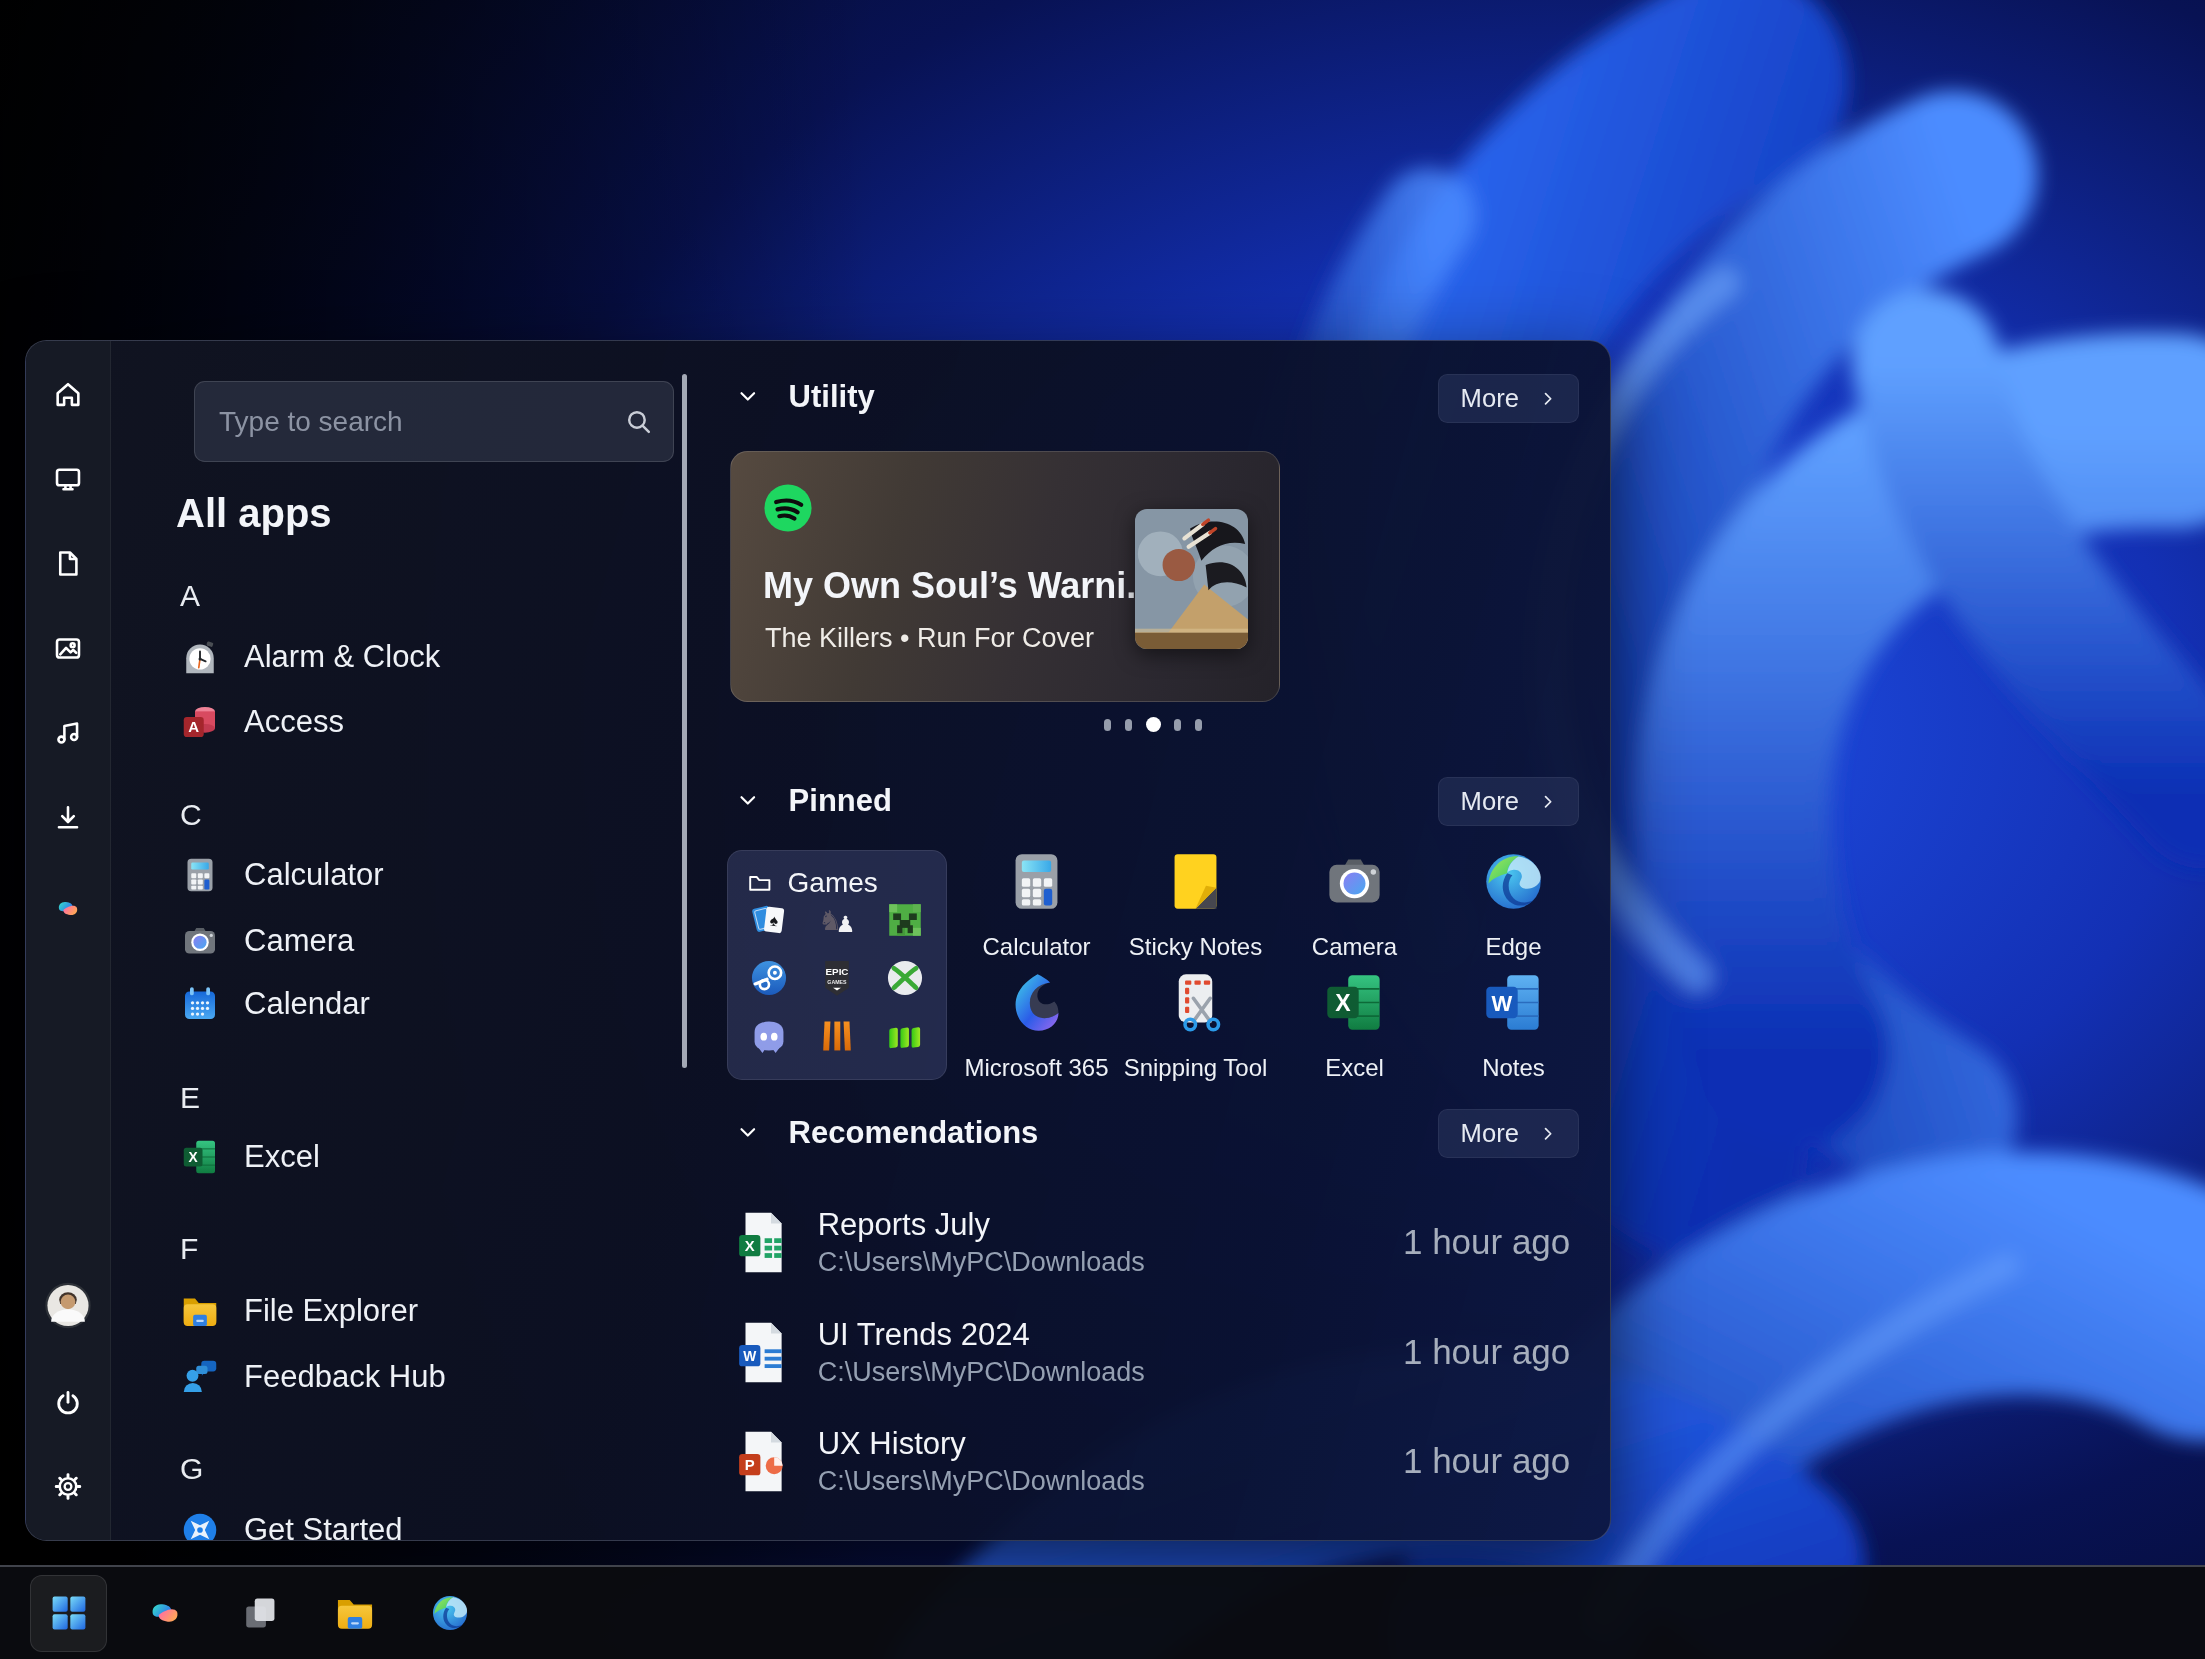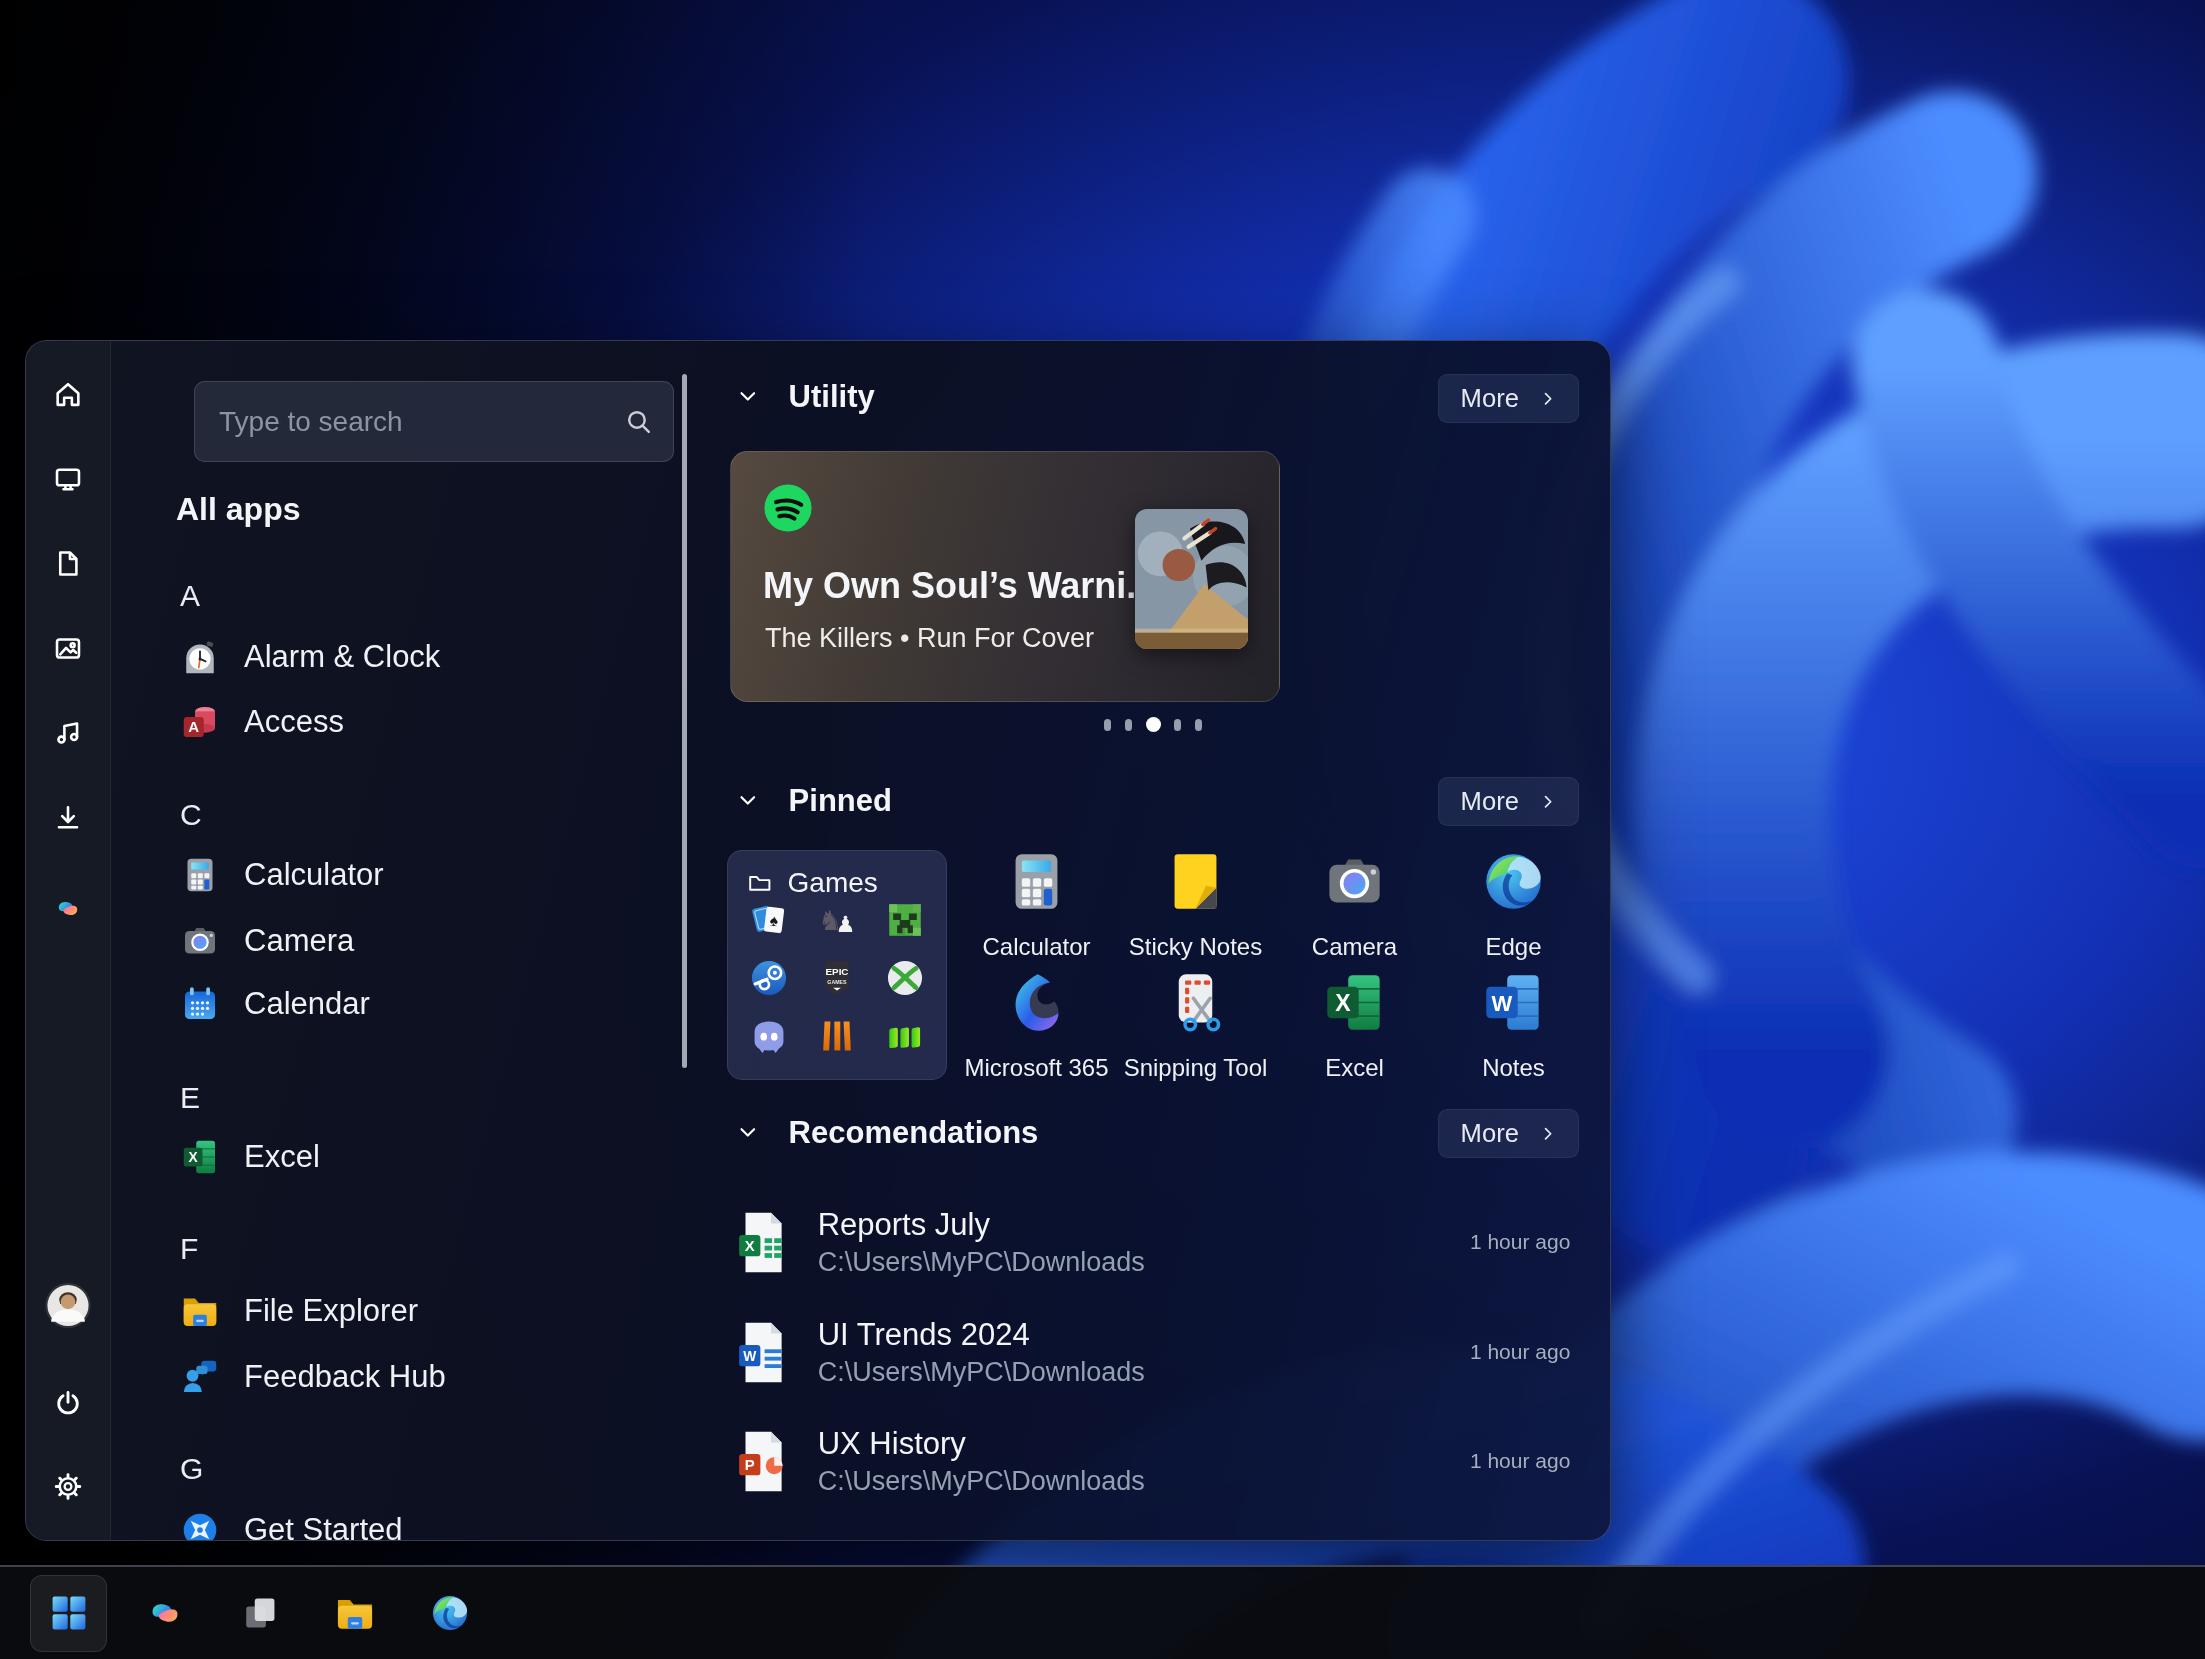--- a/index.html
+++ b/index.html
@@ -19,21 +19,21 @@
   .rbtn svg{width:31px;height:31px;}
   .rbtn.big svg{width:59px;height:59px;}
 
   .search{position:absolute;left:148px;top:40px;width:478px;height:79px;border-radius:10.8px;
     background:rgba(44,50,68,.72);border:1.3px solid rgba(255,255,255,.13);margin-left:20px;}
   .search input{width:100%;height:100%;background:transparent;border:none;outline:none;
     color:#e8ebf2;font-size:28px;font-family:inherit;padding:0 74px 0 24px;box-sizing:border-box;}
   .search input::placeholder{color:#8c93a3;}
   .search .mag{position:absolute;right:19px;top:24px;width:31px;height:31px;}
 
-  .allapps{left:150px;top:150px;font-size:32px;font-weight:700;}
+  .allapps{left:150px;top:150px;font-size:40px;font-weight:700;}
   .letter{position:absolute;left:154px;font-size:30px;color:#e9ecf1;}
   .arow{position:absolute;left:154px;width:465px;height:65px;display:flex;align-items:center;gap:24px;border-radius:9.4px;}
   .aico{width:40px;height:40px;flex:0 0 auto;}
   .albl{font-size:31px;color:#eef1f6;white-space:nowrap;}
 
   .scrollthumb{position:absolute;left:656px;top:33px;width:5.4px;height:694px;border-radius:2.7px;
     background:rgba(196,202,214,.82);}
 
   .sechdr{position:absolute;display:flex;align-items:center;gap:30px;}
   .sechdr .chev{width:21.6px;height:21.6px;}
@@ -77,21 +77,21 @@
   .tile{position:absolute;width:135px;display:flex;flex-direction:column;align-items:center;gap:17.5px;}
   .tile .tico{width:67px;height:67px;}
   .tile .tlbl{font-size:24px;color:#eef1f6;white-space:nowrap;}
 
   
   .recrow{position:absolute;left:704px;width:847px;height:92px;display:flex;align-items:center;border-radius:10.8px;}
   .ricon{width:51px;height:65px;margin-left:6.7px;flex:0 0 auto;}
   .rtxt{margin-left:30px;flex:1;}
   .rtitle{font-size:31px;}
   .rpath{font-size:27px;color:#95a0b2;margin-top:4px;}
-  .rtime{font-size:21px;color:#a6aebc;margin-right:6.7px;white-space:nowrap;}
+  .rtime{font-size:35px;color:#a6aebc;margin-right:6.7px;white-space:nowrap;}
 
   
   .taskbar{position:absolute;left:0;right:0;bottom:0;height:94px;background:rgba(10,11,16,.97);
     border-top:2px solid rgba(130,136,148,.45);display:flex;align-items:center;padding-left:30px;gap:20px;box-sizing:border-box;}
   .tbtn{width:75px;height:75px;border-radius:12px;display:flex;align-items:center;justify-content:center;}
   .tbtn svg{width:42px;height:42px;}
   .tbtn.start{background:rgba(255,255,255,.07);border:1.3px solid rgba(255,255,255,.10);}
 </style>
 </head>
 <body>

